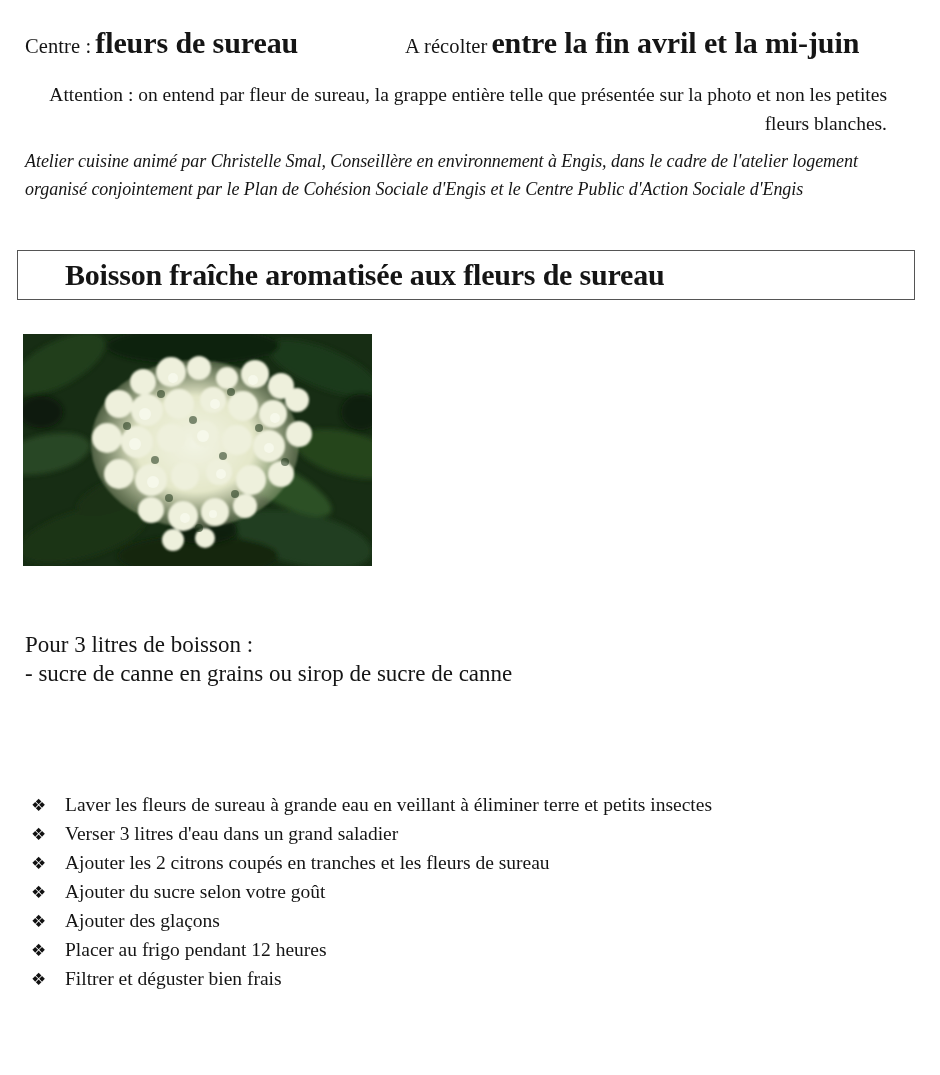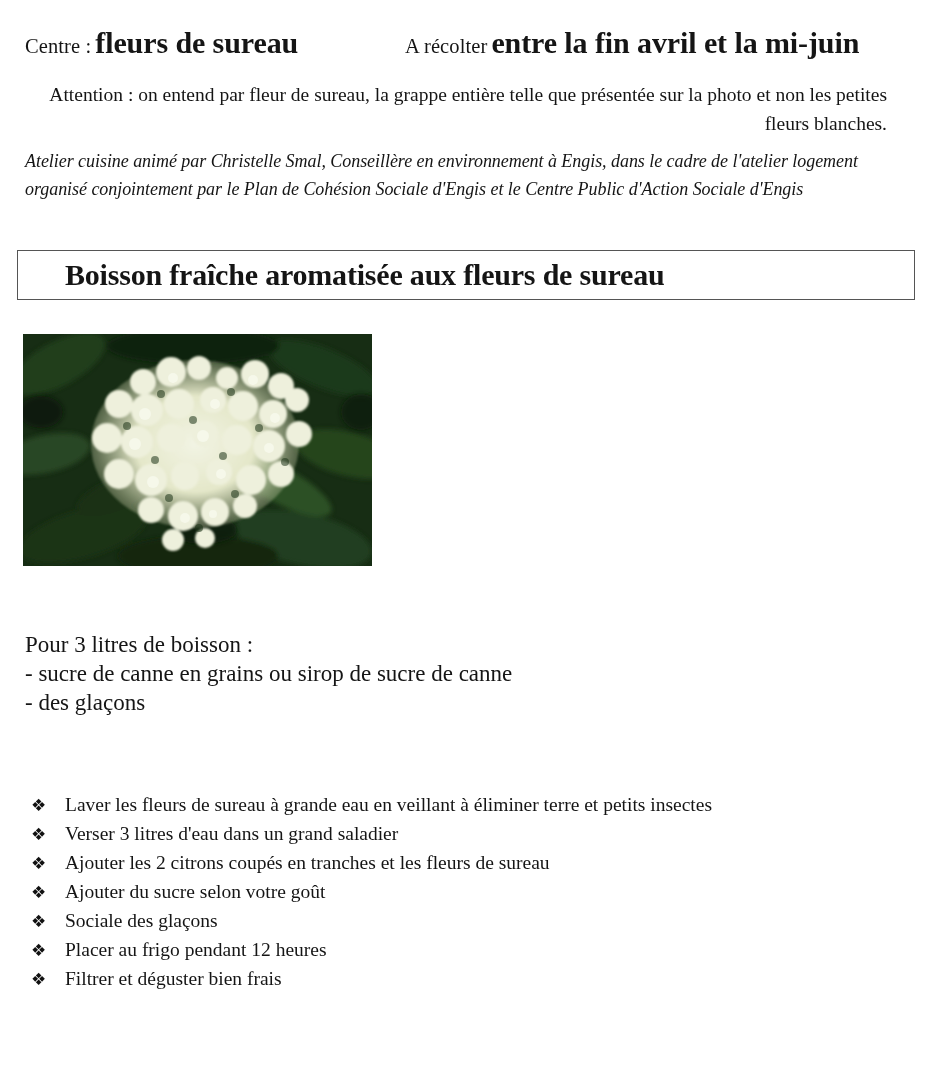--- a/index.html
+++ b/index.html
@@ -285,21 +285,20 @@
         <circle cx="146" cy="164" r="4"></circle>
           <circle cx="212" cy="160" r="4"></circle>
         <circle cx="176" cy="194" r="4"></circle>
       </g>
     </svg>
   </figure>
 
   <div class="ingredients">
     <div>Pour 3 litres de boisson :</div>
     <div>- sucre de canne en grains ou sirop de sucre de canne</div>
-    <div>- des glaçons</div>
   </div>
 
   <div class="steps">
     <div class="step">
       <span class="step-bullet">❖</span>
       <span class="step-text">Laver les fleurs de sureau à grande eau en veillant à éliminer terre et petits insectes</span>
     </div>
     <div class="step">
       <span class="step-bullet">❖</span>
       <span class="step-text">Verser 3 litres d'eau dans un grand saladier</span>
@@ -307,21 +306,21 @@
     <div class="step">
       <span class="step-bullet">❖</span>
       <span class="step-text">Ajouter les 2 citrons coupés en tranches et les fleurs de sureau</span>
     </div>
     <div class="step">
       <span class="step-bullet">❖</span>
       <span class="step-text">Ajouter du sucre selon votre goût</span>
     </div>
     <div class="step">
       <span class="step-bullet">❖</span>
-      <span class="step-text">Sociale des glaçons</span>
+      <span class="step-text">Ajouter des glaçons</span>
     </div>
     <div class="step">
       <span class="step-bullet">❖</span>
       <span class="step-text">Placer au frigo pendant 12 heures</span>
     </div>
     <div class="step">
       <span class="step-bullet">❖</span>
       <span class="step-text">Filtrer et déguster bien frais</span>
     </div>
   </div>

